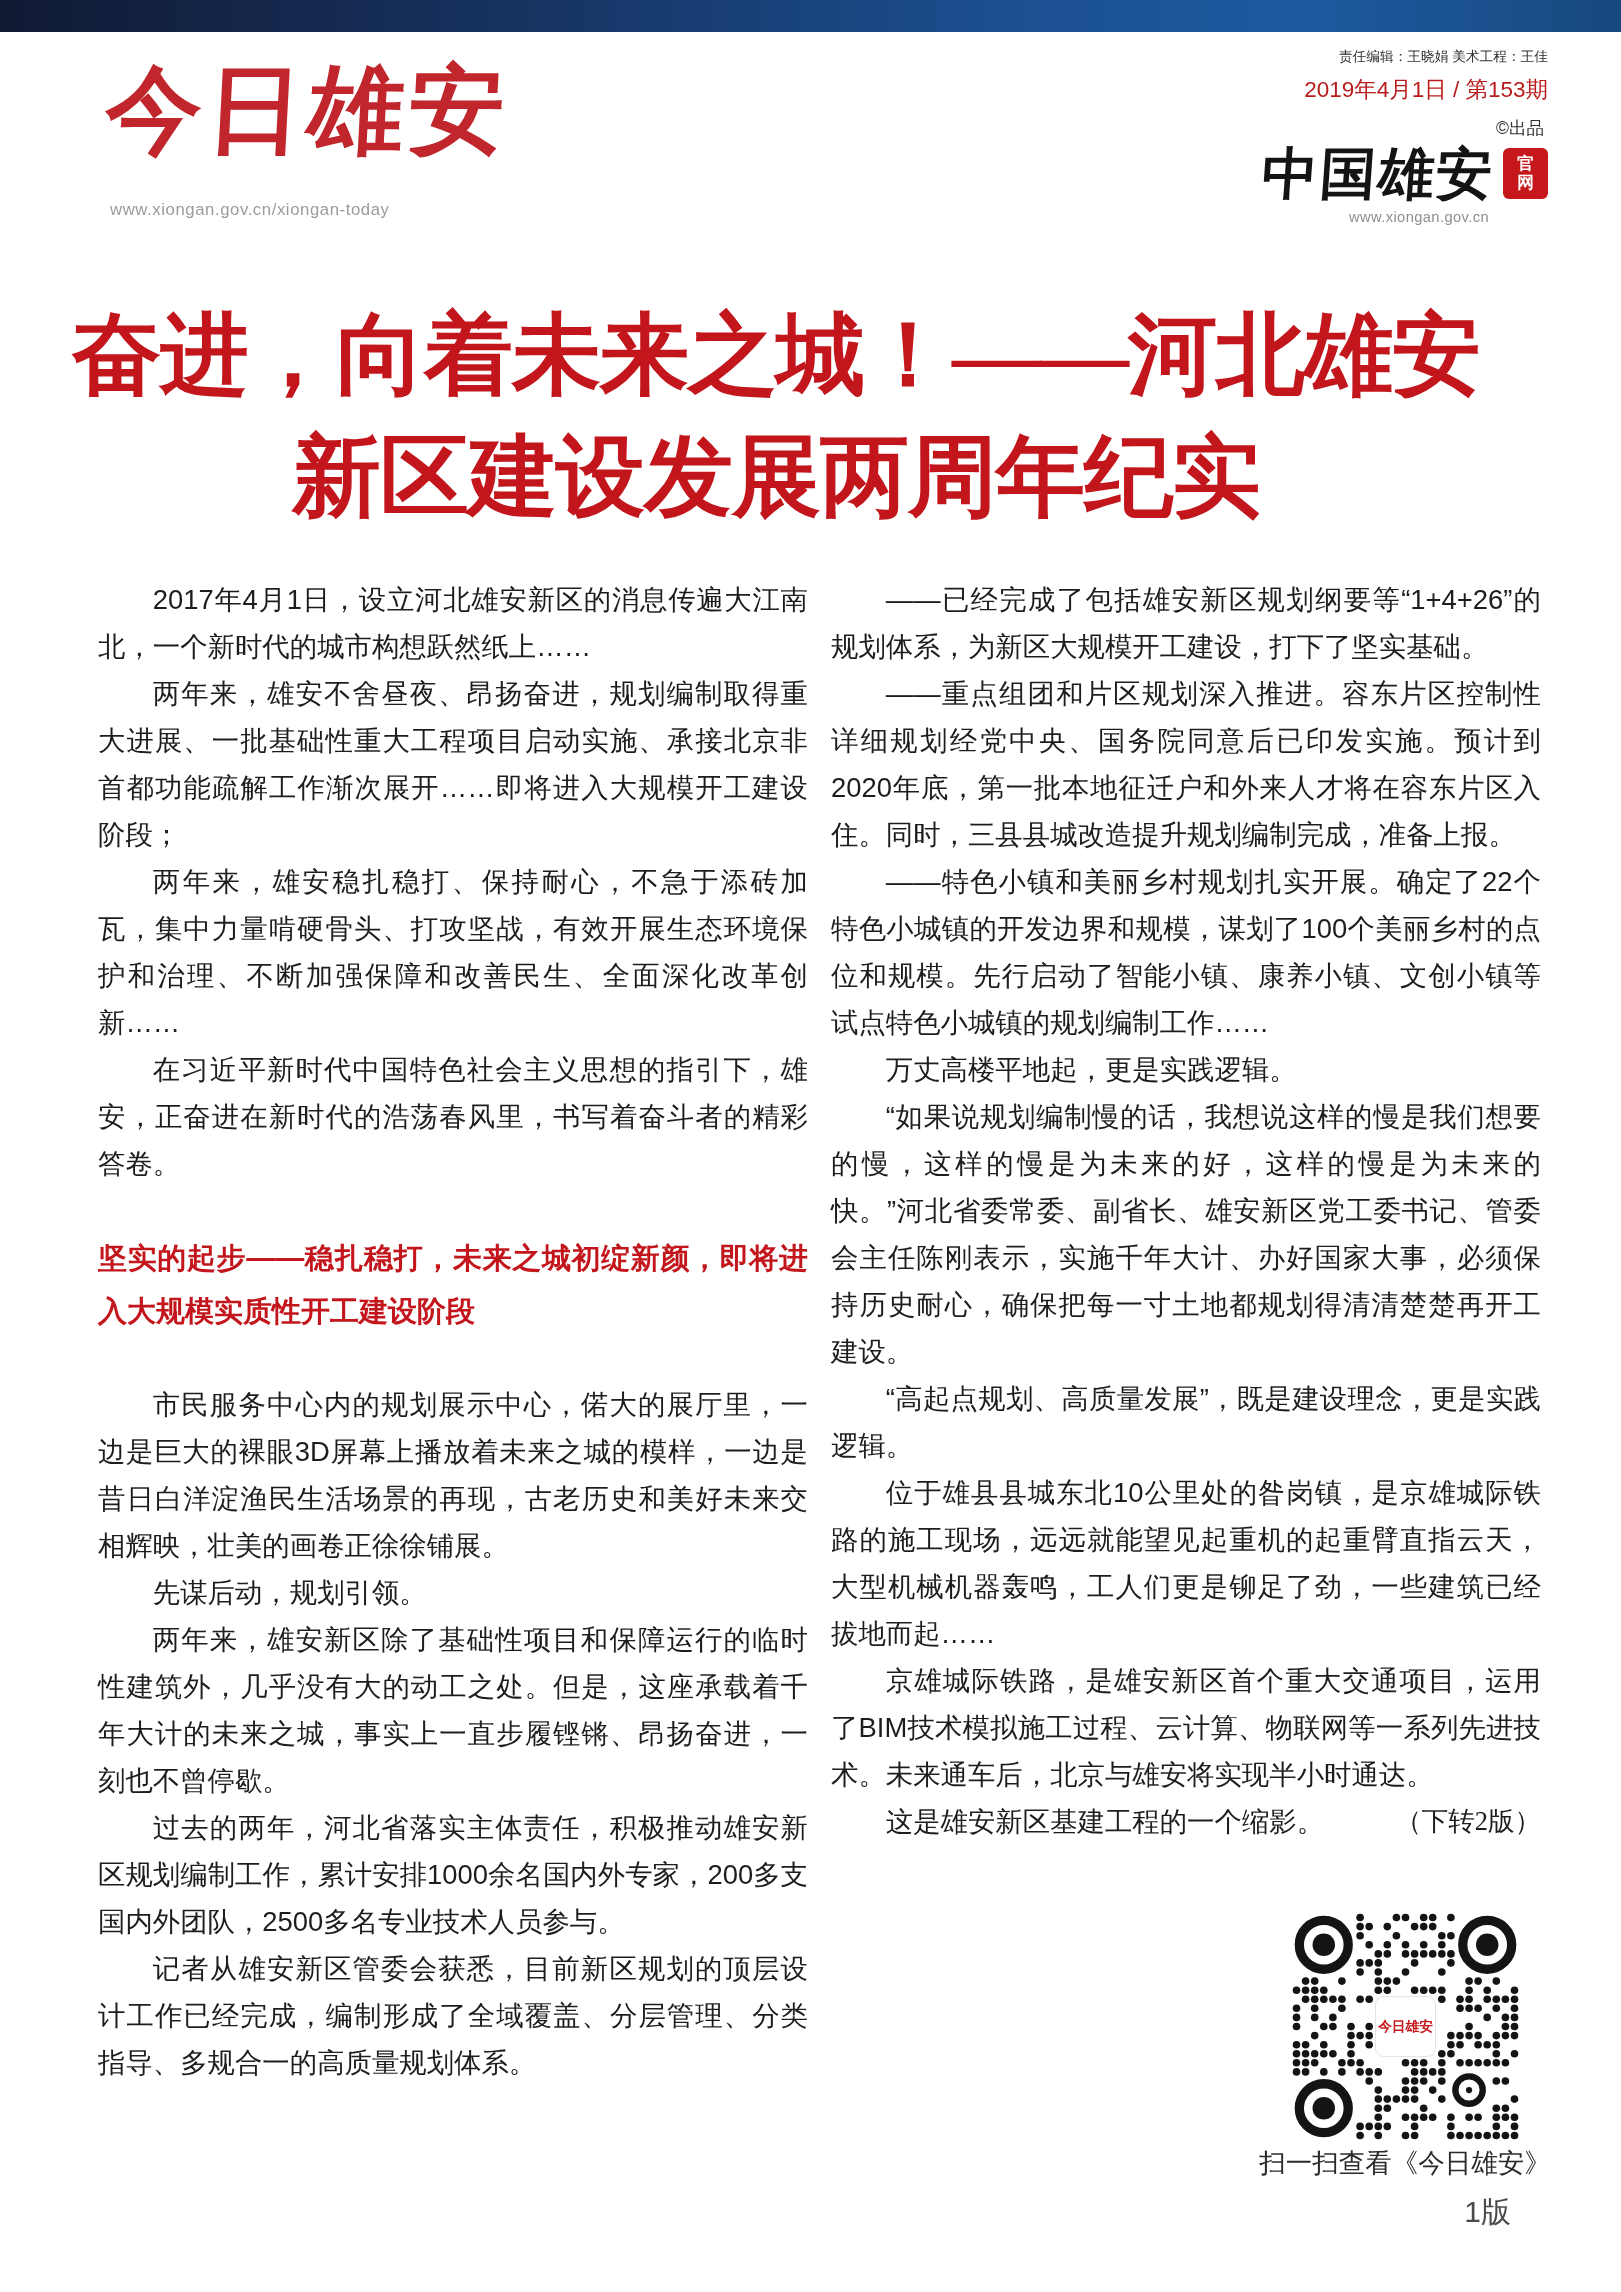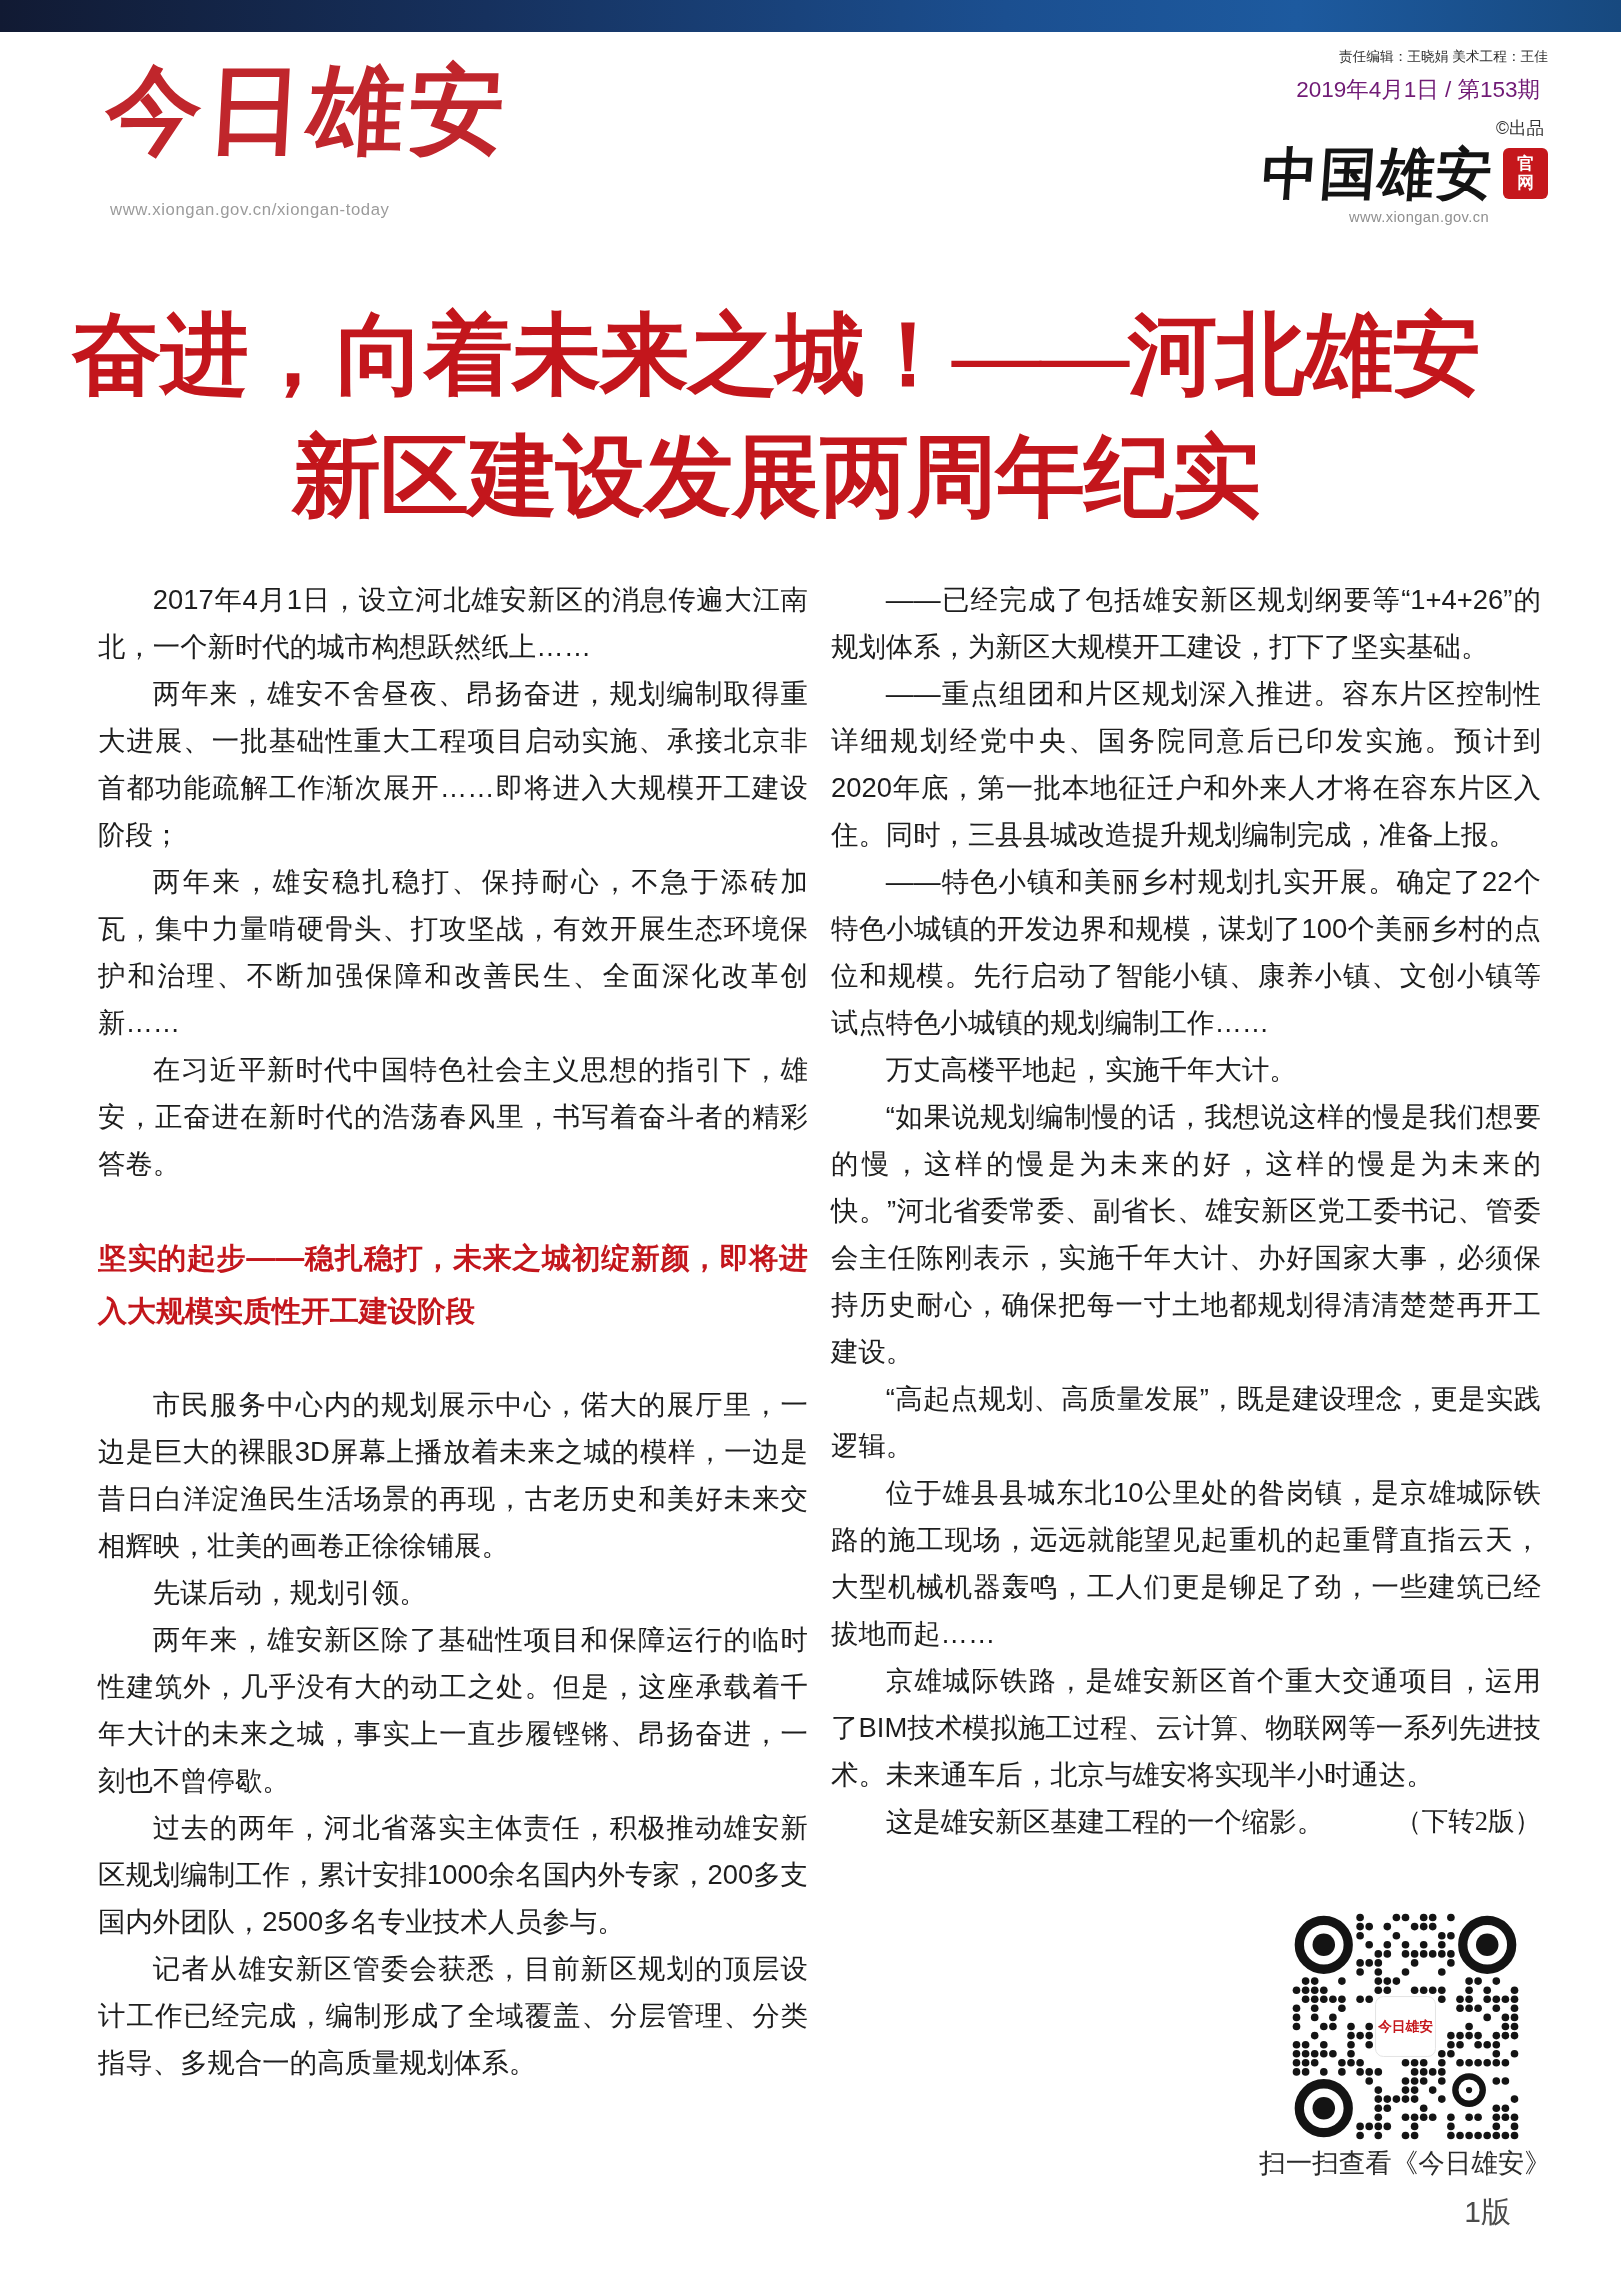--- a/index.html
+++ b/index.html
@@ -16,21 +16,21 @@
   .logo{
     position:absolute;left:106px;top:51px;
     font-family:"DejaVu Serif", serif;font-weight:700;font-size:96px;line-height:118px;
     color:var(--logo-red,#c0262c);letter-spacing:4.9px;transform:skewX(-3deg);
   }
   .logo-url{
     position:absolute;left:110px;top:200px;font-size:16.7px;color:var(--muted-gray,#9b9b9b);letter-spacing:0.6px;
   }
   .masthead-right{position:absolute;right:73px;top:48px;text-align:right;}
   .credits{font-size:13.7px;color:#2e2e2e;margin:0 0 7.8px 0;}
-  .issue{font-size:22.5px;color:#701a75;margin:8px;}
+  .issue{font-size:22.5px;color:#b91c1c;margin:0;}
   .brand-block{position:absolute;right:73px;top:116px;text-align:right;}
   .produced{font-size:17.6px;color:#333;margin:0 3.9px 3.9px 0;}
   .brand-row{display:flex;justify-content:flex-end;align-items:center;gap:8.8px;}
   .brand-text{
     font-family:"DejaVu Serif", serif;font-weight:700;font-size:56px;line-height:59px;color:#141414;
     letter-spacing:2px;transform:skewX(-4deg);
   }
   .seal{
     width:45px;height:51px;background:var(--seal-red,#c5171c);border-radius:5.9px;
     display:flex;flex-direction:column;align-items:center;justify-content:center;
@@ -100,21 +100,21 @@
         <p class="para">市民服务中心内的规划展示中心，偌大的展厅里，一边是巨大的裸眼3D屏幕上播放着未来之城的模样，一边是昔日白洋淀渔民生活场景的再现，古老历史和美好未来交相辉映，壮美的画卷正徐徐铺展。</p>
         <p class="para">先谋后动，规划引领。</p>
         <p class="para">两年来，雄安新区除了基础性项目和保障运行的临时性建筑外，几乎没有大的动工之处。但是，这座承载着千年大计的未来之城，事实上一直步履铿锵、昂扬奋进，一刻也不曾停歇。</p>
         <p class="para">过去的两年，河北省落实主体责任，积极推动雄安新区规划编制工作，累计安排1000余名国内外专家，200多支国内外团队，2500多名专业技术人员参与。</p>
         <p class="para">记者从雄安新区管委会获悉，目前新区规划的顶层设计工作已经完成，编制形成了全域覆盖、分层管理、分类指导、多规合一的高质量规划体系。</p>
       </div>
     <div class="col">
         <p class="para">——已经完成了包括雄安新区规划纲要等“1+4+26”的规划体系，为新区大规模开工建设，打下了坚实基础。</p>
         <p class="para">——重点组团和片区规划深入推进。容东片区控制性详细规划经党中央、国务院同意后已印发实施。预计到2020年底，第一批本地征迁户和外来人才将在容东片区入住。同时，三县县城改造提升规划编制完成，准备上报。</p>
         <p class="para">——特色小镇和美丽乡村规划扎实开展。确定了22个特色小城镇的开发边界和规模，谋划了100个美丽乡村的点位和规模。先行启动了智能小镇、康养小镇、文创小镇等试点特色小城镇的规划编制工作……</p>
-        <p class="para">万丈高楼平地起，实施千年大计。</p>
+        <p class="para">万丈高楼平地起，更是实践逻辑。</p>
         <p class="para">“如果说规划编制慢的话，我想说这样的慢是我们想要的慢，这样的慢是为未来的好，这样的慢是为未来的快。”河北省委常委、副省长、雄安新区党工委书记、管委会主任陈刚表示，实施千年大计、办好国家大事，必须保持历史耐心，确保把每一寸土地都规划得清清楚楚再开工建设。</p>
         <p class="para">“高起点规划、高质量发展”，既是建设理念，更是实践逻辑。</p>
         <p class="para">位于雄县县城东北10公里处的昝岗镇，是京雄城际铁路的施工现场，远远就能望见起重机的起重臂直指云天，大型机械机器轰鸣，工人们更是铆足了劲，一些建筑已经拔地而起……</p>
         <p class="para">京雄城际铁路，是雄安新区首个重大交通项目，运用了BIM技术模拟施工过程、云计算、物联网等一系列先进技术。未来通车后，北京与雄安将实现半小时通达。</p>
         <p class="para">这是雄安新区基建工程的一个缩影。<span class="note">（下转2版）</span></p>
       </div>
   </div>
 
   <div class="qr" id="qr-box">
       <svg xmlns="http://www.w3.org/2000/svg" width="227" height="227" viewBox="0 0 232 232">

